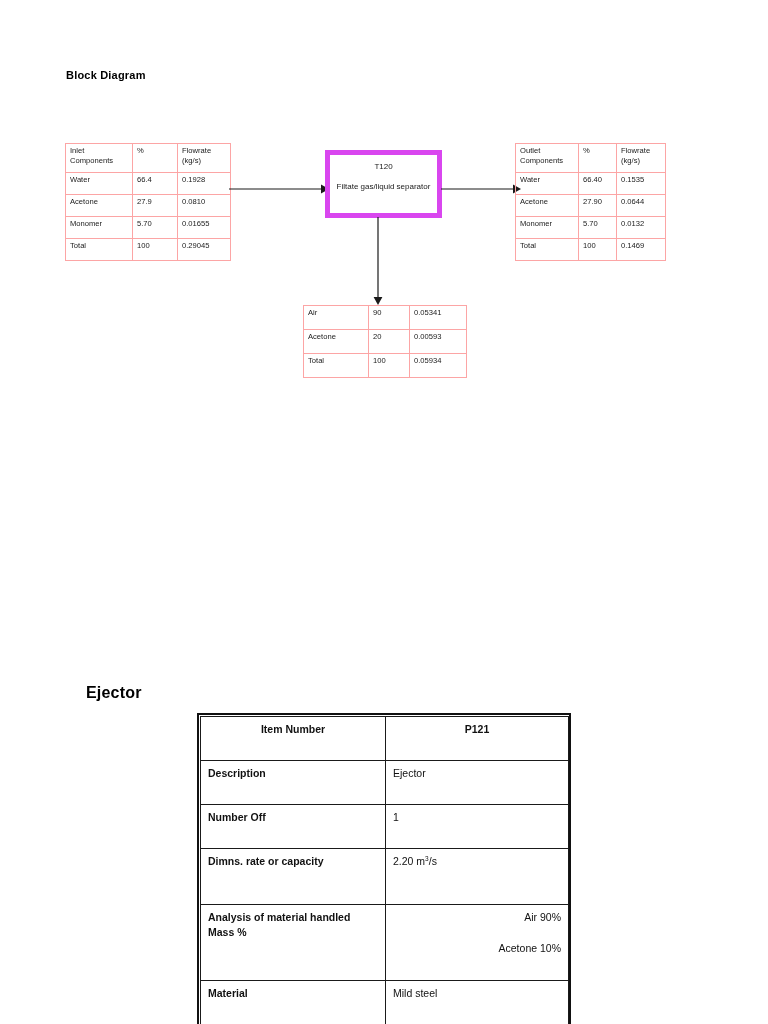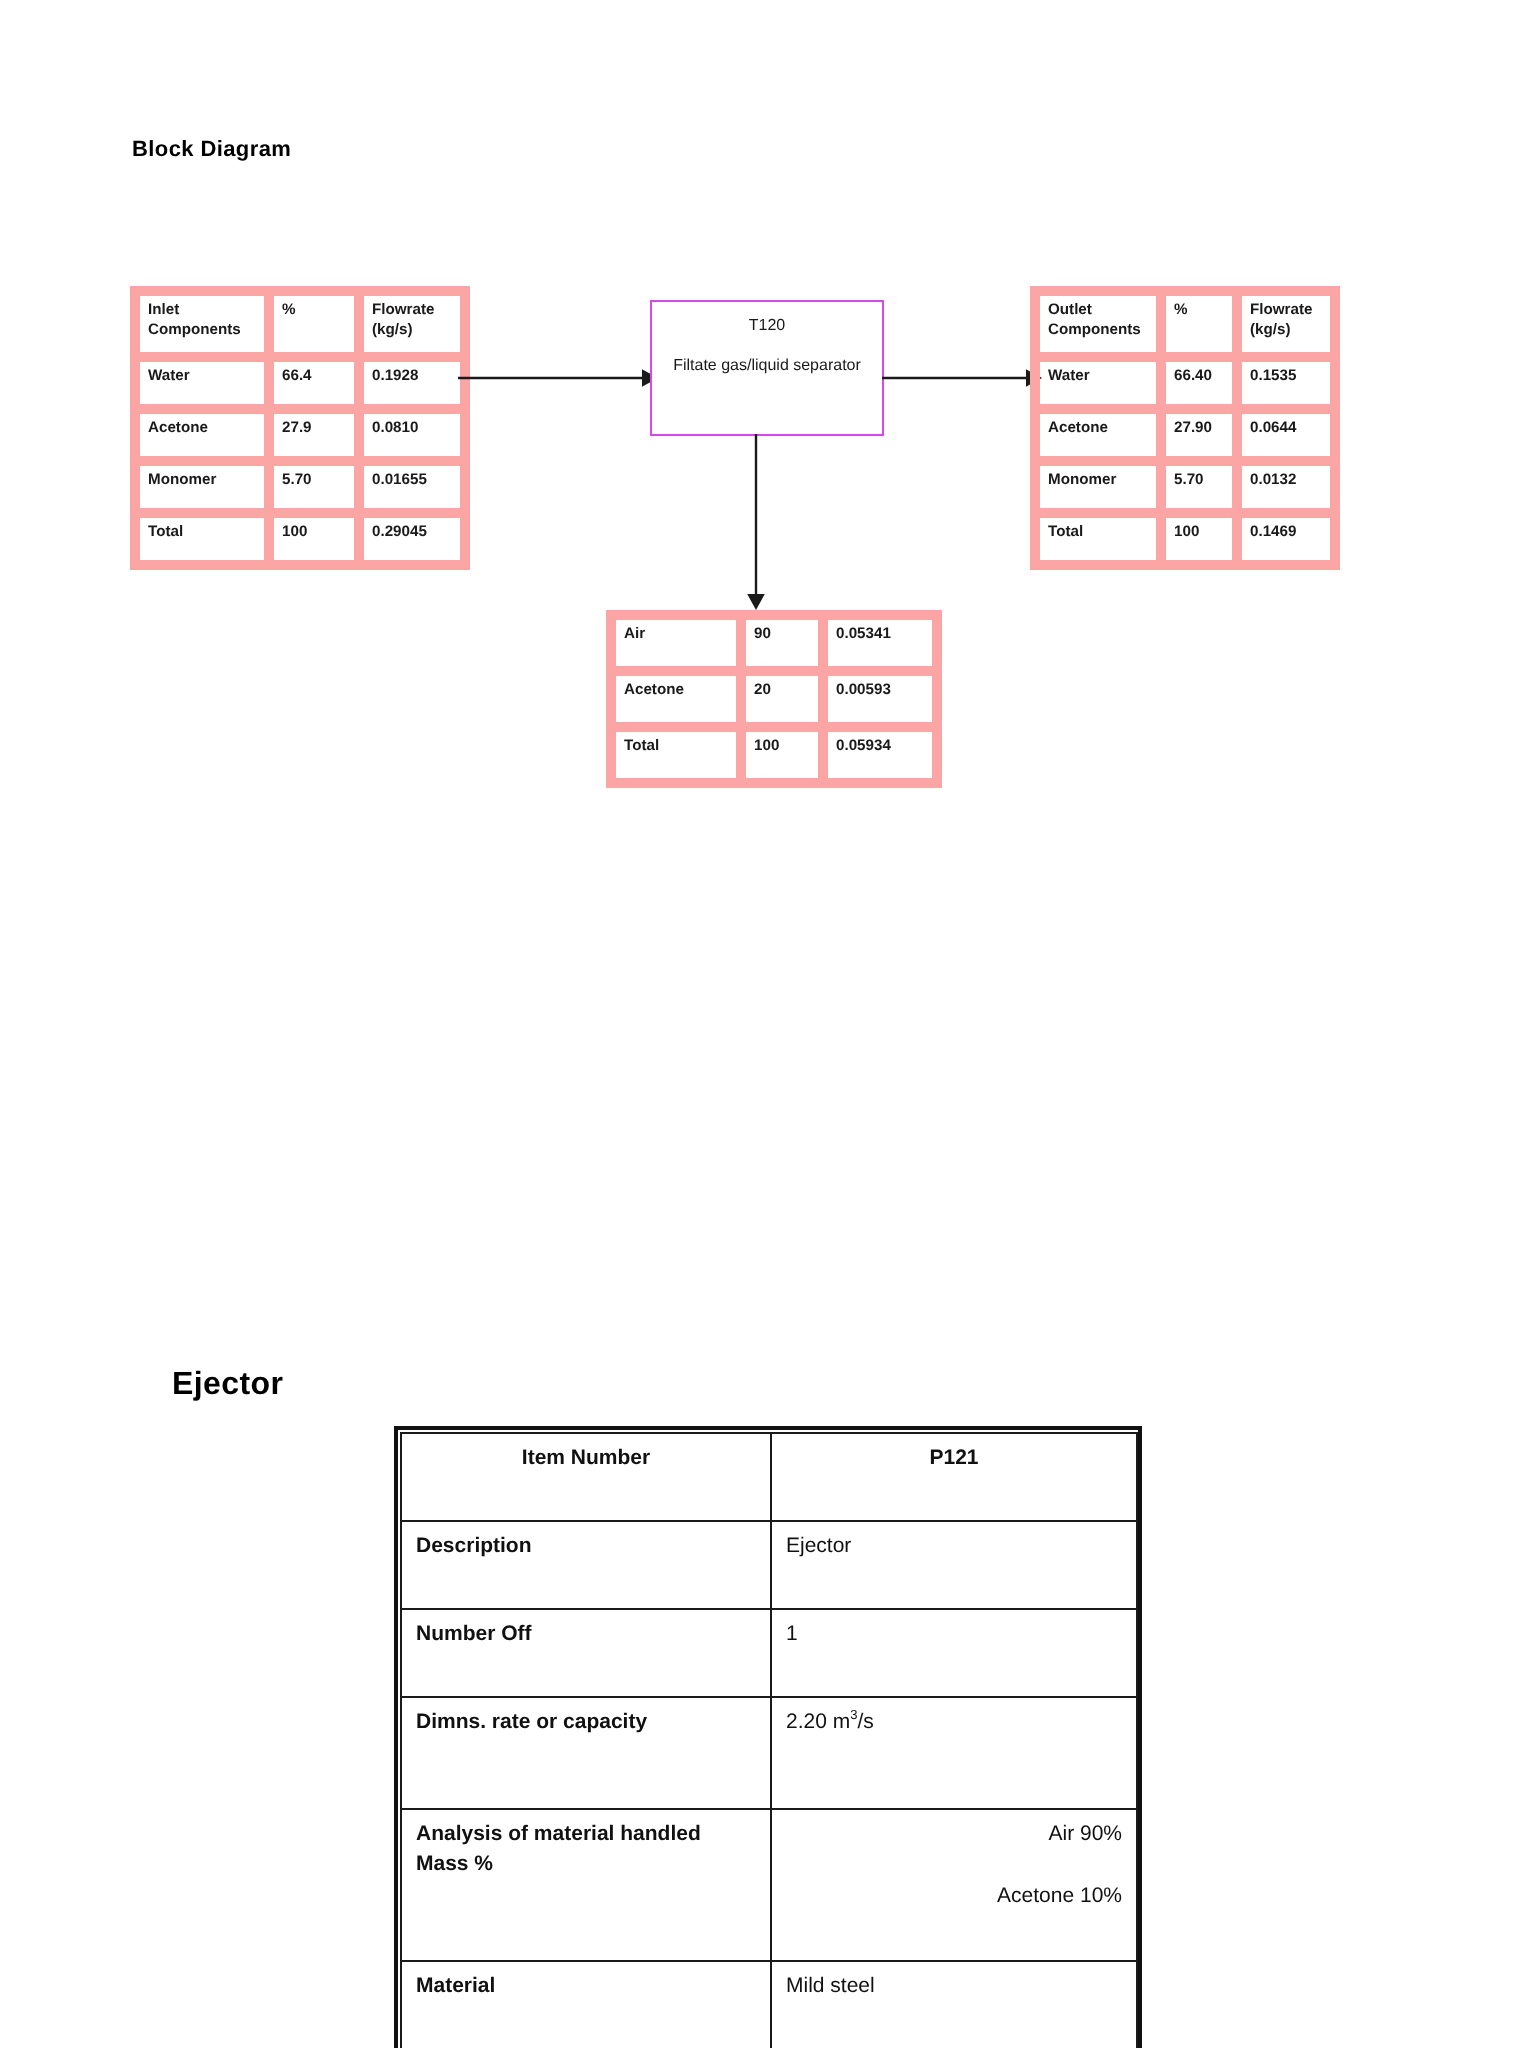--- a/index.html
+++ b/index.html
@@ -45,24 +45,24 @@
 
   
   table.flow-table {
     position: absolute;
     border-collapse: collapse;
     table-layout: fixed;
     font-size: 7.6px;
     line-height: 1.32;
   }
   table.flow-table td {
-    border: 5px solid #fca5a5;
+    border: 1px solid #fca5a5;
     padding: 2px 3px 2px 4px;
     vertical-align: top;
-    font-weight: bold;
+    font-weight: normal;
     color: #1a1a1a;
     overflow: hidden;
     margin-left: 19px;
   }
 
   
   #inlet-table { left: 65px; top: 143px; width: 165px; }
   #inlet-table col.c1 { width: 67px; }
   #inlet-table col.c2 { width: 45px; }
   #inlet-table col.c3 { width: 53px; }
@@ -85,21 +85,21 @@
   #ejector-components-table tr.hdr td { height: 24px; }
   #ejector-components-table tr.body td { height: 19px; }
 
   
   .process-block {
     position: absolute;
     left: 325px;
     top: 150px;
     width: 117px;
     height: 68px;
-    border: 1px solid #d946ef;
+    border: 5px solid #d946ef;
     box-sizing: border-box;
     display: flex;
     flex-direction: column;
     align-items: center;
     justify-content: flex-start;
     padding-top: 7px;
     background: #ffffff;
   }
   .process-block .tag {
     font-size: 8px;

